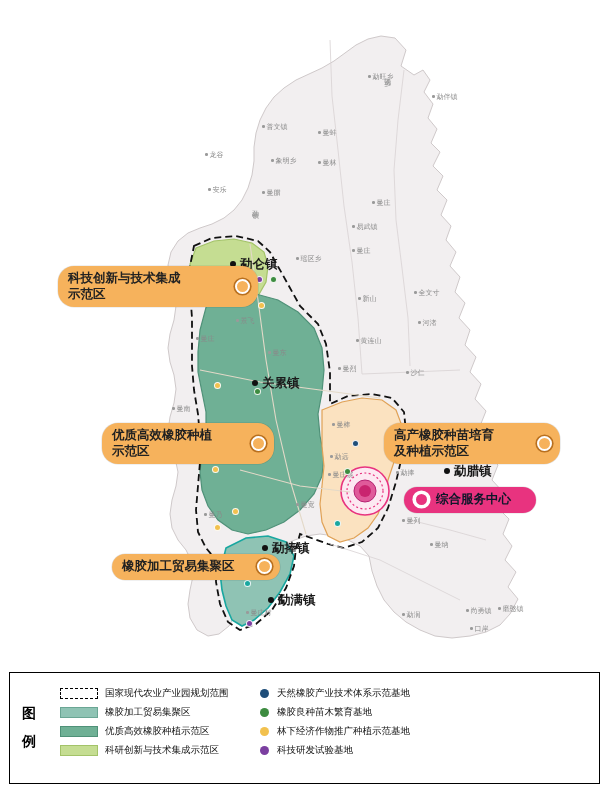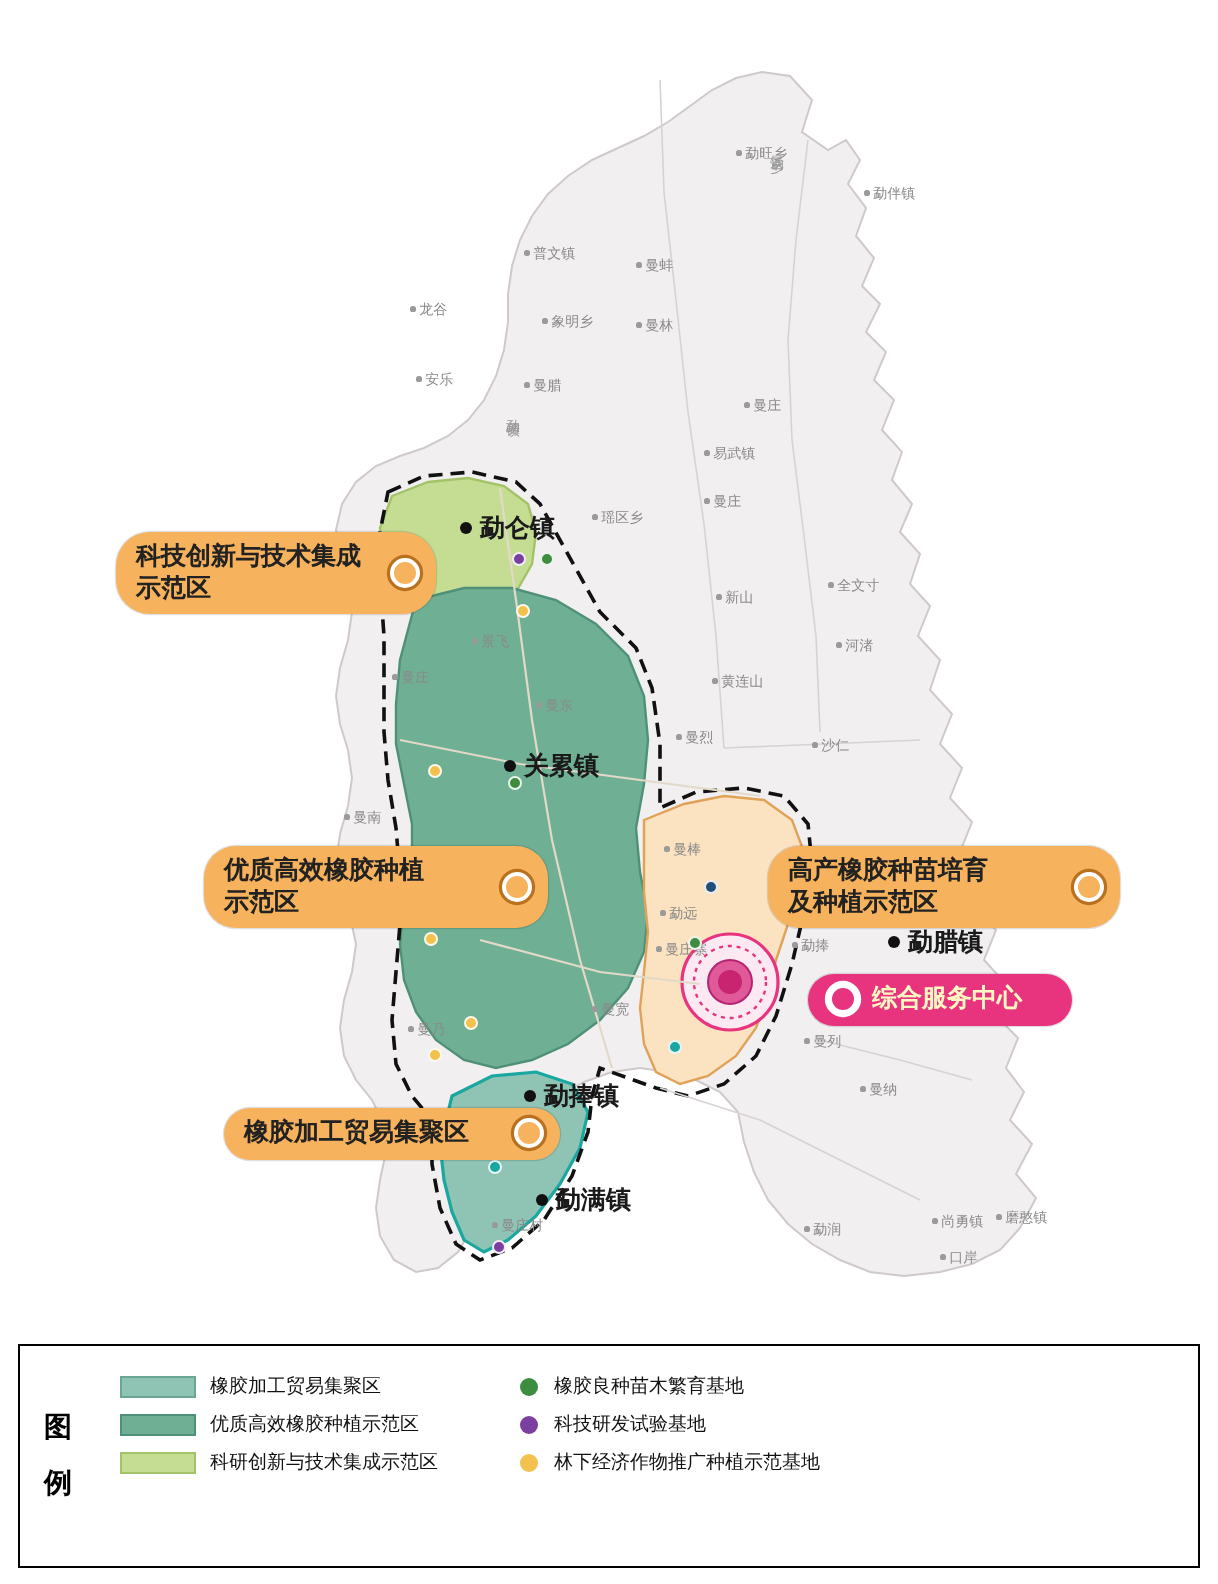--- a/index.html
+++ b/index.html
@@ -44,21 +44,21 @@
     width: 15px; height: 15px;
     border-radius: 50%;
     margin-left: 6px;
     border: 2.4px solid #fff;
     box-shadow: 0 0 0 1.6px #c0762a;
   }
   .callout.orange { background: #f6b25c; }
   .callout.orange .marker { box-shadow: 0 0 0 1.6px #b9701f; background: #f6b25c; }
   .callout.pink {
     background: #e8337f;
-    color: #fef9c3;
+    color: #0f172a;
     justify-content: flex-end;
   }
   .callout.pink .marker {
     border: 2.4px solid #ffffff;
     background: #e8337f;
     box-shadow: 0 0 0 1.6px #ffffff;
   }
 
   
   .town {
@@ -275,21 +275,21 @@
     <div class="pt" style="left:352px;top:440px;background:#1f4e79;"></div>
     <div class="pt" style="left:344px;top:468px;background:#3d8c40;"></div>
     <div class="pt" style="left:334px;top:520px;background:#19a7a0;"></div>
 
     <div class="town" style="left:230px;top:256px;"><span class="dot"></span><span>勐仑镇</span></div>
     <div class="town" style="left:252px;top:375px;"><span class="dot"></span><span>关累镇</span></div>
     <div class="town" style="left:262px;top:492px;margin-top:48px;"><span class="dot"></span><span>勐捧镇</span></div>
     <div class="town" style="left:444px;top:463px;"><span class="dot"></span><span>勐腊镇</span></div>
     <div class="town" style="left:268px;top:592px;font-family:Liberation Serif, serif;"><span class="dot"></span><span>勐满镇</span></div>
 
-    <div class="callout orange" style="left:58px;top:266px;width:160px;border-radius:17px;">
+    <div class="callout orange" style="left:58px;top:266px;width:200px;">
       <span class="label">科技创新与技术集成
 示范区</span>
       <span class="marker"></span>
     </div>
 
     <div class="callout orange" style="left:102px;top:423px;width:172px;">
       <span class="label">优质高效橡胶种植
 示范区</span>
       <span class="marker"></span>
     </div>
@@ -310,43 +310,51 @@
       <span class="label">综合服务中心</span>
     </div>
   </div>
 
   <div id="legend">
 
     <div id="legend-title">图<br>例</div>
 
     <div class="lg-col" style="left:50px;top:11px;width:250px;">
       <div class="lg-row">
+        <span class="sw dashed"></span>
+        <span>国家现代农业产业园规划范围</span>
+      </div>
+      <div class="lg-row">
         <span class="sw fill-teal"></span>
         <span>橡胶加工贸易集聚区</span>
       </div>
       <div class="lg-row">
         <span class="sw fill-green"></span>
         <span>优质高效橡胶种植示范区</span>
       </div>
       <div class="lg-row">
         <span class="sw fill-ltgreen"></span>
         <span>科研创新与技术集成示范区</span>
       </div>
     </div>
 
     <div class="lg-col" style="left:246px;top:11px;width:190px;">
       <div class="lg-row">
+        <span class="dotsw" style="background:#1f4e79;"></span>
+        <span>天然橡胶产业技术体系示范基地</span>
+      </div>
+      <div class="lg-row">
         <span class="dotsw" style="background:#3d8c40;"></span>
         <span>橡胶良种苗木繁育基地</span>
       </div>
       <div class="lg-row">
+        <span class="dotsw" style="background:#f2c14e;"></span>
+        <span>林下经济作物推广种植示范基地</span>
+      </div>
+      <div class="lg-row">
         <span class="dotsw" style="background:#7b3fa0;"></span>
         <span>科技研发试验基地</span>
       </div>
-      <div class="lg-row">
-        <span class="dotsw" style="background:#f2c14e;"></span>
-        <span>林下经济作物推广种植示范基地</span>
-      </div>
     </div>
 
   </div>
 
 </div>
 
 </body></html>

